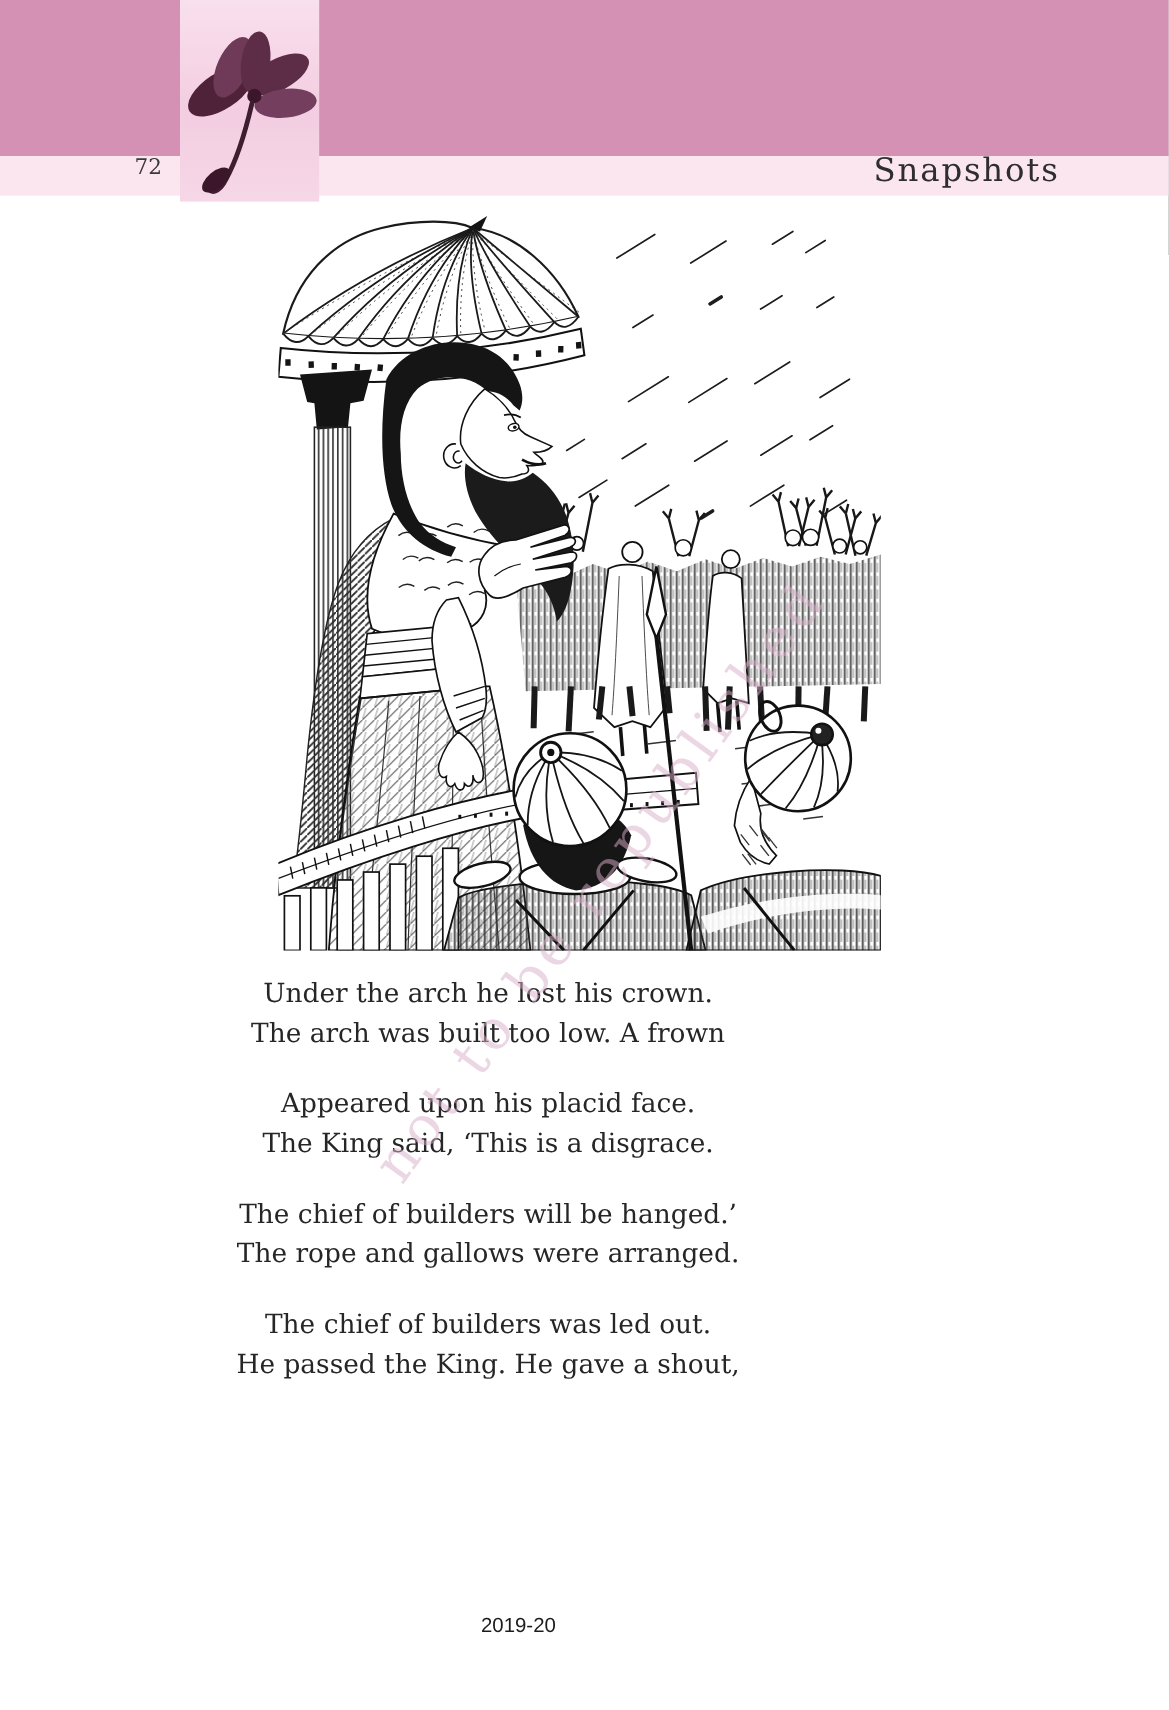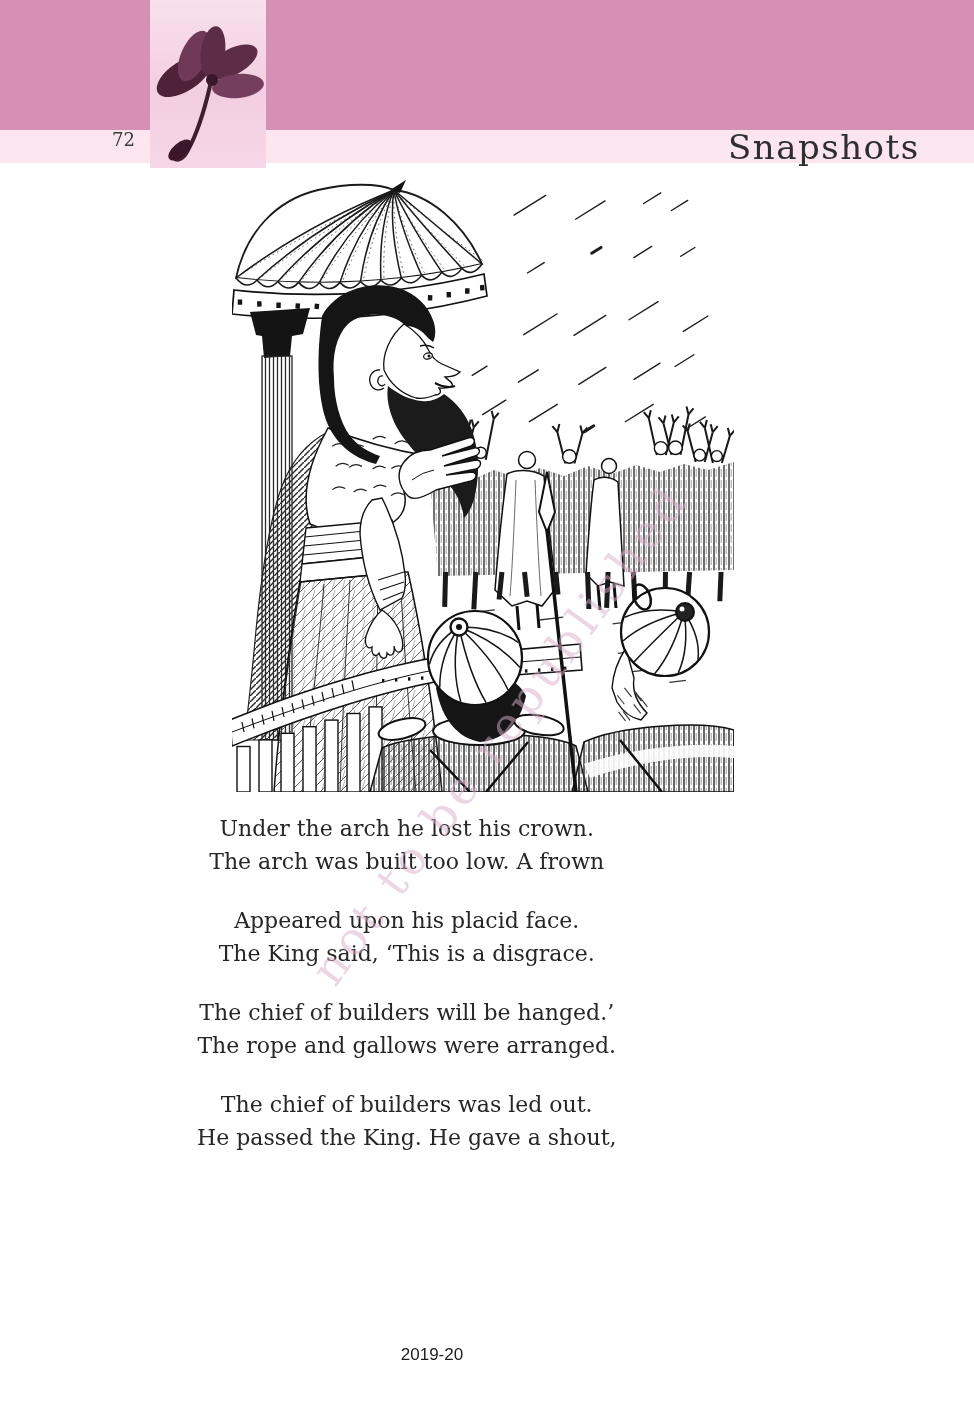--- a/index.html
+++ b/index.html
@@ -4,21 +4,21 @@
 <style>
   html,body{margin:0;padding:0;background:#888;}
   .page{position:relative;width:974px;height:1425px;background:#ffffff;overflow:hidden;
         font-family:"DejaVu Serif","Liberation Serif",serif;}
   
   .band-dark{position:absolute;left:0;top:0;width:974px;height:130px;}
   .band-light{position:absolute;left:0;top:130px;width:974px;height:33px;}
   .photo-strip{position:absolute;left:150px;top:0;width:116px;height:168px;
                background:linear-gradient(180deg,#f9e0ed 0%,#f3cde1 55%,#f6d7e7 100%);}
   .page-number{position:absolute;left:112px;top:129px;font-size:18px;color:#3a3a3a;}
-  .header-title{position:absolute;left:728px;top:127px;font-size:34px;color:#2e2e2e;letter-spacing:1.5px;}
+  .header-title{position:absolute;left:728px;top:127px;font-size:27px;color:#2e2e2e;letter-spacing:1.5px;}
   
   .illu{position:absolute;left:232px;top:180px;width:502px;height:612px;}
   
   .watermark{position:absolute;left:322px;top:952px;transform:rotate(-54deg);transform-origin:0 50%;
              font-size:46px;letter-spacing:5px;color:#d9aec8;opacity:.5;white-space:nowrap;
              pointer-events:none;z-index:3;font-family:"DejaVu Serif",serif;}
   
   .poem{position:absolute;left:197px;top:812px;font-size:22px;line-height:33px;color:#262626;z-index:2;text-align:center;}
   .stanza{margin:0 0 26px 0;}
   .stanza.gap-big{margin-bottom:37px;}

